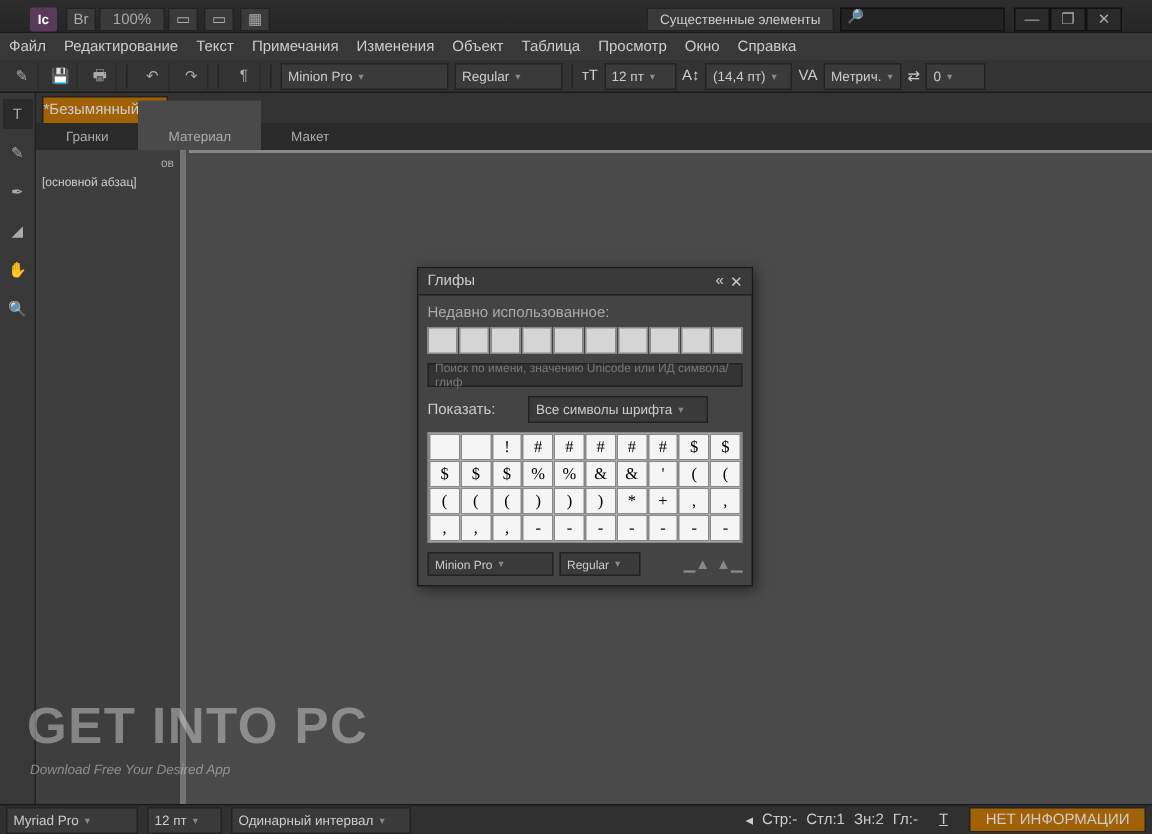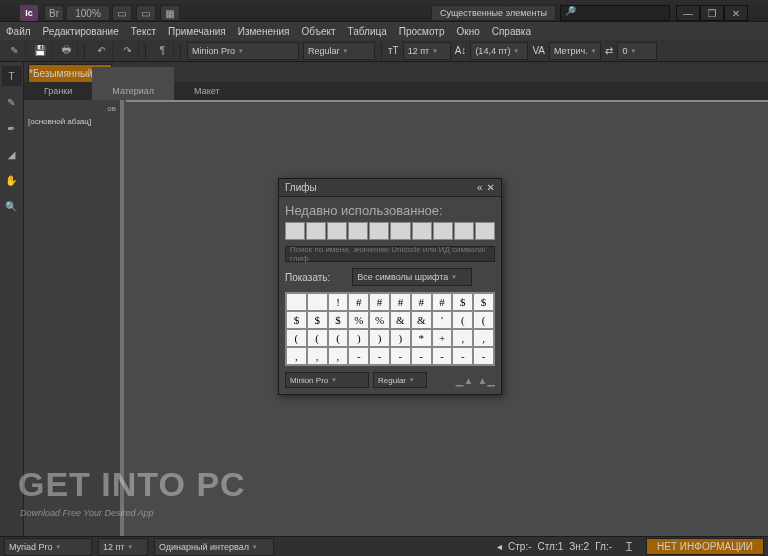--- a/index.html
+++ b/index.html
@@ -30,21 +30,21 @@
 .subtabs { height:18px; background:#2a2a2a; display:flex; align-items:center; }
 .subtab { padding:19px 20px; font-size:9px; color:#aaa; }
 .subtab.active { background:#4a4a4a; }
 .workspace { flex:1; position:relative; background:#fff; margin:0 0 0 102px; border:1px solid #888; overflow:hidden; }
 .left-panel { position:absolute; left:0; top:0; width:100px; height:100%; background:#3e3e3e; border-right:4px solid #737373; font-size:9px; padding:4px; }
 .mat-header { position:absolute; top:0; left:0; right:9px; height:14px; background:#5a5a5a; border-bottom:1px solid #333; font-size:9px; padding:1px 4px; display:flex; align-items:center; }
 .glyphs-panel { position:absolute; left:278px; top:178px; width:224px; background:#444; border:1px solid #1a1a1a; box-shadow:2px 2px 8px rgba(0,0,0,.5); z-index:10; }
 .gp-title { height:18px; background:#3a3a3a; display:flex; align-items:center; padding:0 6px; font-size:10px; gap:4px; border-bottom:1px solid #222; }
 .gp-title .spacer { flex:1; }
 .gp-body { padding:6px; }
-.gp-label { font-size:13px; margin-bottom:4px; color:#aaa; }
+.gp-label { font-size:10px; margin-bottom:4px; color:#aaa; }
 .recent-row { display:flex; gap:1px; margin-bottom:6px; }
 .recent-row .gcell { width:21px; height:18px; background:#d5d5d5; border:1px solid #888; }
 .gp-search { width:100%; height:16px; background:#333; border:1px solid #222; font-size:8px; padding:0 4px; color:#777; margin-bottom:6px; display:flex; align-items:center; }
 .gp-show { display:flex; align-items:center; gap:22px; margin-bottom:6px; font-size:9px; }
 .glyph-grid { display:grid; grid-template-columns:repeat(10,1fr); gap:0; background:#888; border:1px solid #888; margin-bottom:6px; }
 .gc { height:18px; background:#f5f5f5; border:1px solid #888; display:flex; align-items:center; justify-content:center; font-family:Georgia,serif; font-size:11px; color:#000; }
 .gp-foot { display:flex; align-items:center; gap:4px; }
 .gp-foot .combo { font-size:8px; height:16px; }
 .statusbar { position:absolute; bottom:0; left:0; right:0; height:20px; background:#303030; display:flex; align-items:center; padding:0 4px; gap:6px; border-top:1px solid #1a1a1a; }
 .watermark { position:absolute; left:18px; bottom:52px; font-size:34px; font-weight:bold; color:rgba(230,230,230,.42); letter-spacing:1px; font-family:Arial; z-index:5; pointer-events:none;margin-top:15px; }

